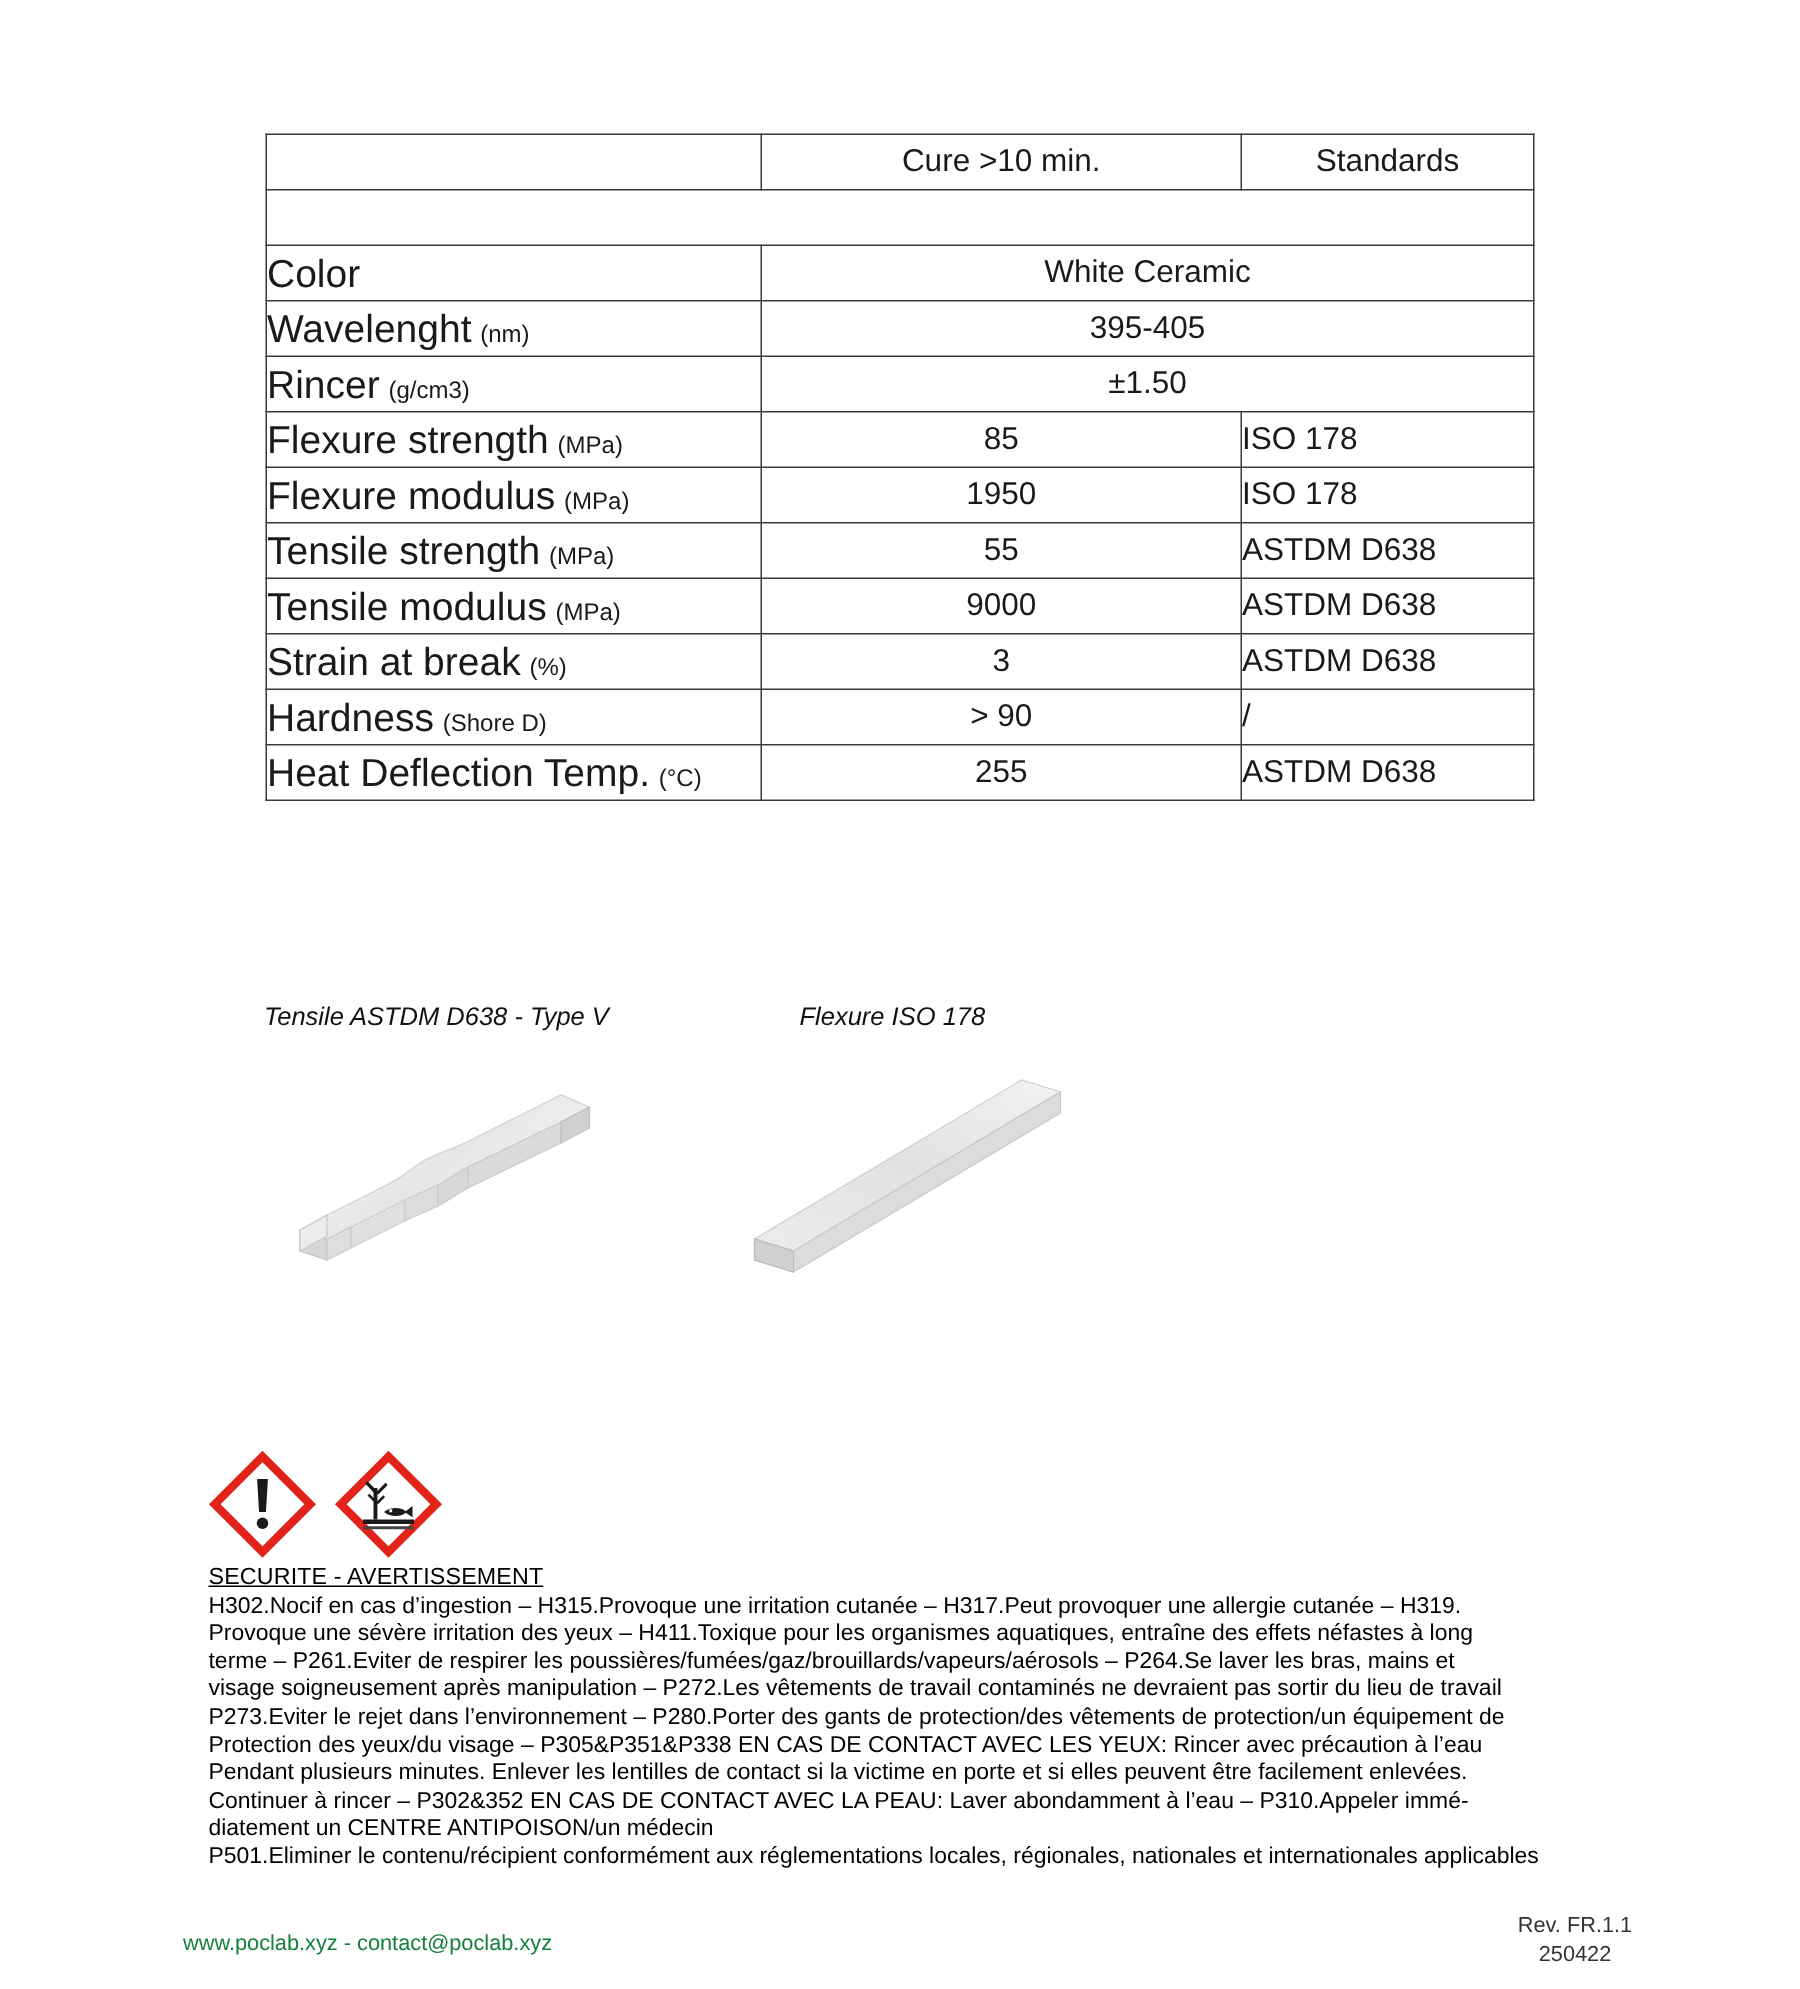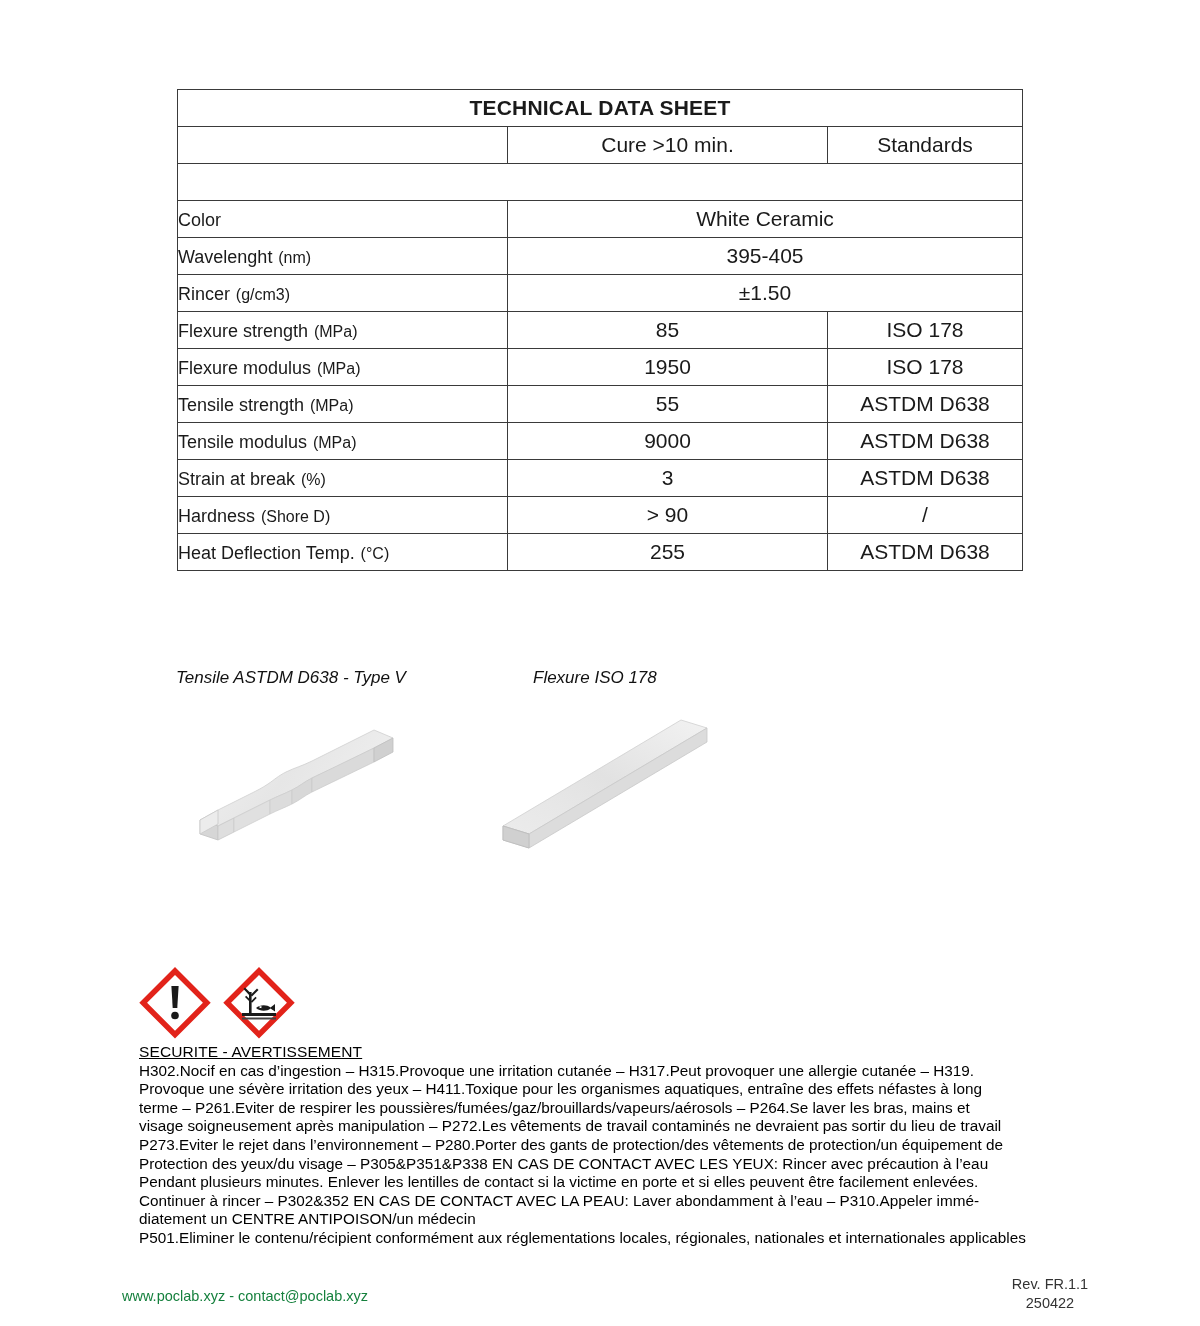--- a/index.html
+++ b/index.html
@@ -54,31 +54,30 @@
   }
   .spacer-row td {
     height: 40px;
   }
   .prop-cell {
     padding-left: 11px;
     text-align: left;
     white-space: nowrap;
   }
   .prop-name {
-    font-size: 18px;
+    font-size: 26px;
   }
   .prop-unit {
     font-size: 16px;
   }
   .val-cell {
     text-align: center;
     font-size: 22px;
   }
   .std-cell {
-    text-align: center;
     font-size: 22px;
     margin-top: 36px;
   }
   td.merged {
     text-align: center;
     font-size: 22px;
   }
 
   
   .specimens {
@@ -162,23 +161,20 @@
 <body>
 
 <div class="tds-table-wrap">
   <table class="tds">
     <colgroup>
       <col class="c-prop">
         <col class="c-val">
         <col class="c-std">
     </colgroup>
     <tbody>
-      <tr>
-        <td class="title-cell" colspan="3">TECHNICAL DATA SHEET</td>
-      </tr>
       <tr>
         <td class="hdr-cell"></td>
         <td class="hdr-cell">Cure &gt;10 min.</td>
         <td class="hdr-cell">Standards</td>
       </tr>
       <tr class="spacer-row">
         <td colspan="3"></td>
       </tr>
 
       <tr>

